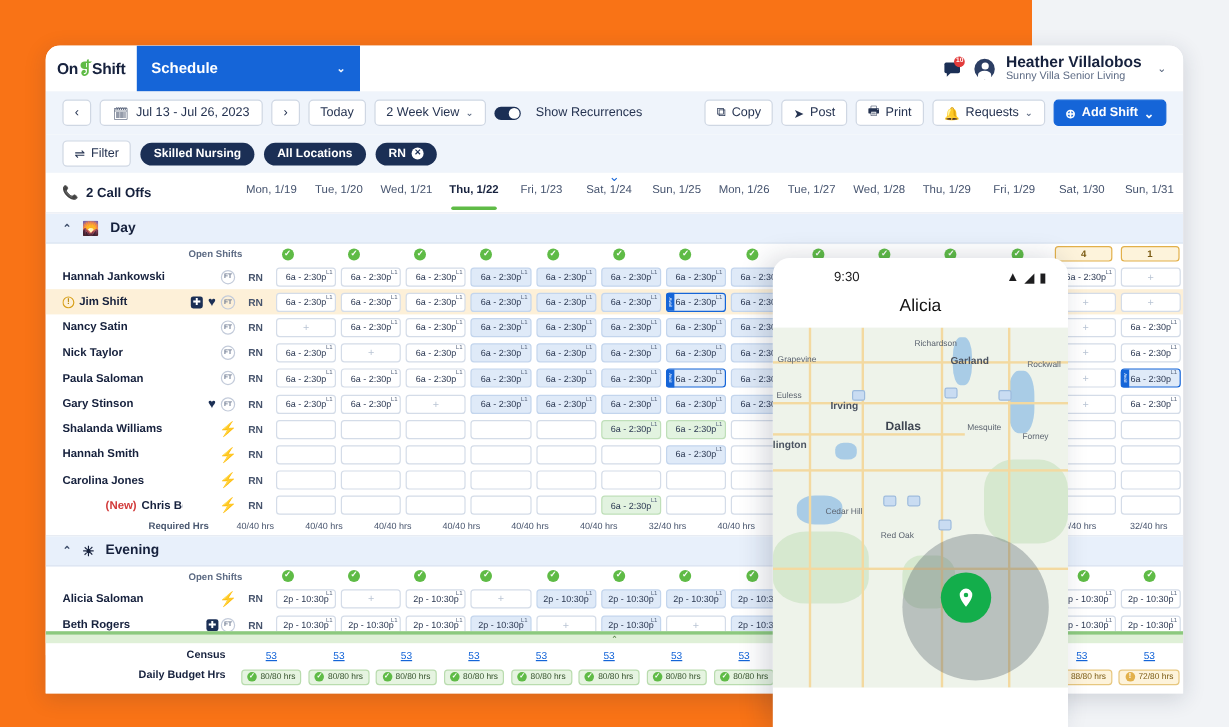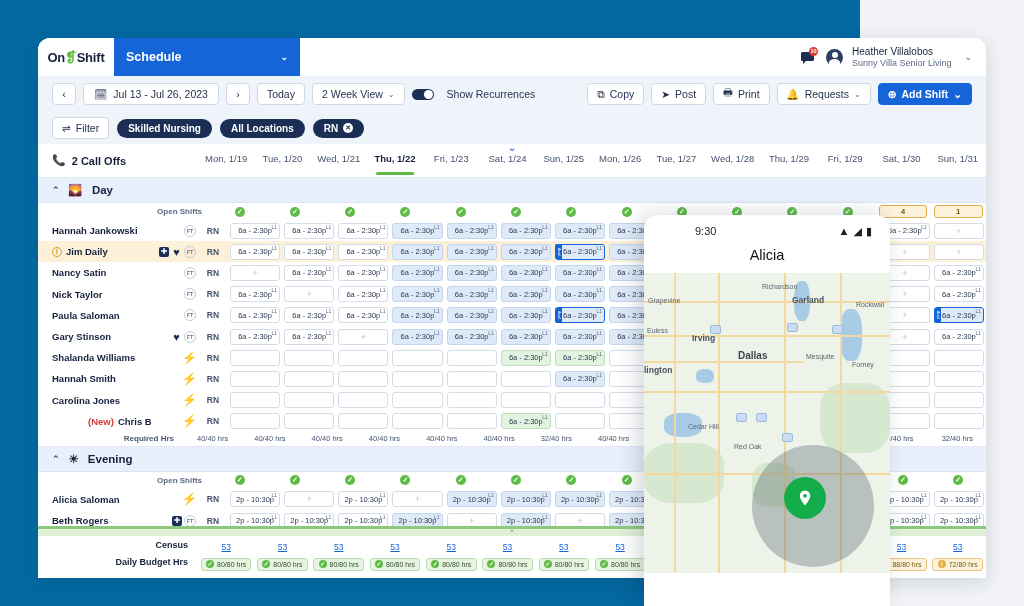--- a/index.html
+++ b/index.html
@@ -1,18 +1,18 @@
 <!DOCTYPE html>
 <html><head>
 <meta charset="utf-8">
 <style>
   * { box-sizing: border-box; margin:0; padding:0; }
   html,body{ width:1024px; height:606px; overflow:hidden; background:#f1f3f6;
     font-family:"Liberation Sans", sans-serif; }
-  .page{ position:relative; width:860px; height:606px; background:#0369a1; }
+  .page{ position:relative; width:860px; height:606px; background:#f97316; }
 
   
   .app{
     position:absolute; left:38px; top:38px; width:948px; height:540px;
     background:#ffffff; border-radius:12px 12px 0 0;
     box-shadow:0 4px 18px rgba(30,45,70,.16);
     overflow:hidden;
   }
 
   
@@ -33,21 +33,21 @@
   .msgicon:after{ content:""; position:absolute; left:2px; top:8px; width:0;height:0;
             border-left:4px solid #1b2f55; border-bottom:4px solid transparent; }
   .msgbadge{ position:absolute; left:8px; top:-2px; background:#e23b3b; color:#fff;
             font-size:5.5px; border-radius:50%; width:9px; height:9px; line-height:9px;
             text-align:center; font-weight:700; }
   .avatar{ width:17px; height:17px; border-radius:50%; background:#2c3e63; position:relative; }
   .avatar:before{ content:""; position:absolute; left:5.5px; top:3.5px; width:6px;height:6px;
             border-radius:50%; background:#fff;}
   .avatar:after{ content:""; position:absolute; left:3px; top:10.5px; width:11px;height:7px;
             border-radius:50% 50% 0 0; background:#fff;}
-  .uname{ font-size:10px; font-weight:400; color:#16213d; line-height:12px; }
+  .uname{ font-size:13px; font-weight:700; color:#16213d; line-height:12px; }
   .uorg{ font-size:9px; color:#5d6b84; line-height:11px; }
   .ucaret{ font-size:9px; color:#55637c; margin-left:4px; }
 
   
   .toolbar{ height:36px; background:#eff4fb; display:flex; align-items:center;
             padding:0 14px; gap:7px; }
   .btn{ height:22px; border:1px solid #cfd7e3; background:#fff; border-radius:4px;
         display:inline-flex; align-items:center; gap:5px; padding:0 9px;
         font-size:10.5px; color:#253351; cursor:pointer; white-space:nowrap;}
   .btn.sq{ width:24px; padding:0; justify-content:center; }
@@ -401,21 +401,21 @@
                 <div class="cell ">6a - 2:30p<span class="l1">L1</span></div>
               </div>
               <div class="cellw">
                 <div class="cell empty">+</div>
               </div>
             </div>
           </div>
           <div class="erow hl">
             <div class="ename">
               <span class="warn">!</span>
-              <span>Jim Daily</span>
+              <span>Jim Shift</span>
             </div>
             <div class="badges">
               <span class="bdg">✚</span>
               <span class="bdg heart">♥</span>
             </div>
             <div class="ft">
               <span class="ftc">FT</span>
             </div>
             <div class="role">RN</div>
             <div class="cells">

